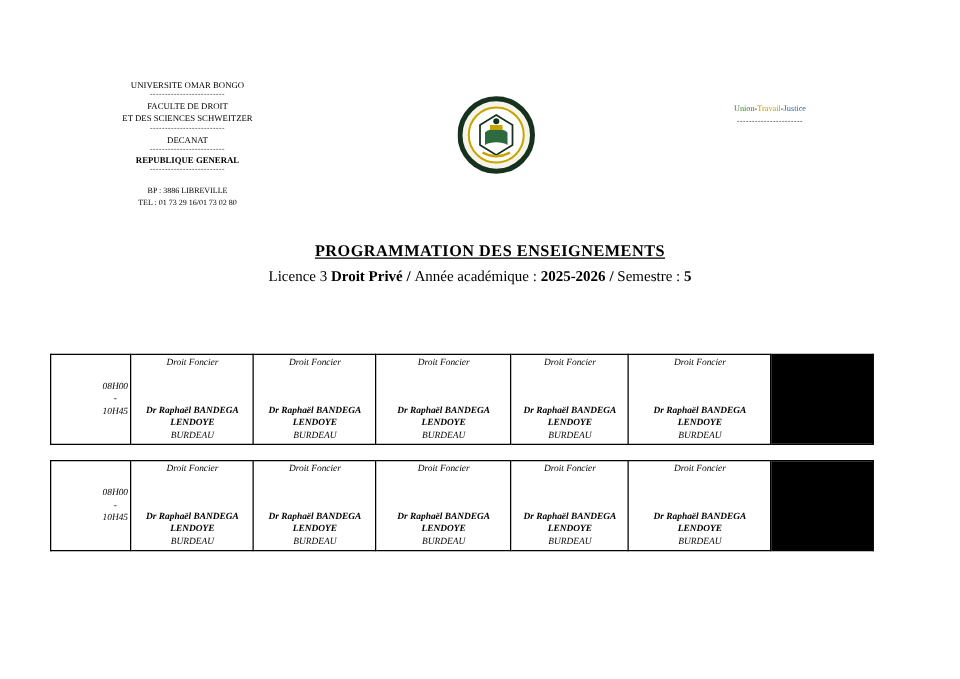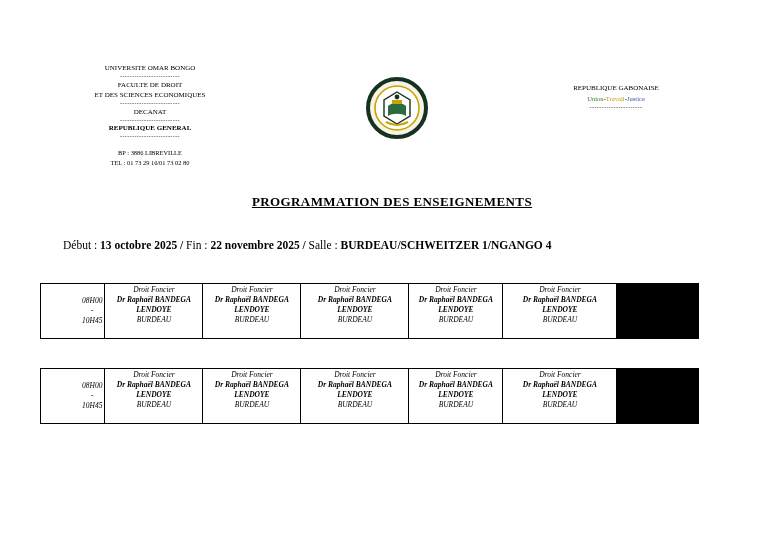--- a/index.html
+++ b/index.html
@@ -31,33 +31,33 @@
   .details { position:absolute; top:239px; left:63px; width:660px; font-size:11.5px; white-space:pre-wrap; }
 
   
   table.sched { position:absolute; left:40px; border-collapse:collapse; table-layout:fixed; font-size:7.5px; background:#fff; }
   #table-week1 { top:283px; }
   #table-week2 { top:368px; }
   .sched th, .sched td { border:1px solid #000; font-weight:normal; text-align:center; padding:1px 2px; }
   .sched th { height:13px; font-size:7px; vertical-align:middle; }
   .sched td { height:55px; vertical-align:top; line-height:1.35;font-style:italic; }
   .sched td.time { vertical-align:middle;padding-left:41px; }
-  .sched .name { font-weight:bold; }
+  .sched .name { font-weight:bold;margin-top:28px; }
   .sched td.blocked { background:#000; }
 </style>
 </head>
 <body>
 
 <div class="page">
 
   <div class="hdr-left">
     <div>UNIVERSITE OMAR BONGO</div>
     <div class="sep">-------------------------</div>
     <div>FACULTE DE DROIT</div>
-    <div>ET DES SCIENCES ECONOMIQUES</div>
+    <div>ET DES SCIENCES SCHWEITZER</div>
     <div class="sep">-------------------------</div>
     <div>DECANAT</div>
     <div class="sep">-------------------------</div>
     <div class="bold">REPUBLIQUE GENERAL</div>
     <div class="sep">-------------------------</div>
     <div class="contact">
       <div>BP : 3886 LIBREVILLE</div>
       <div>TEL : 01 73 29 16/01 73 02 80</div>
     </div>
   </div>
@@ -68,31 +68,30 @@
       <circle cx="31" cy="32" r="22" fill="#ffffff" stroke="#c8a400" stroke-width="1.6"></circle>
       <path d="M31 16 L44 24 L44 40 L31 48 L18 40 L18 24 Z" fill="#ffffff" stroke="#16321f" stroke-width="1.4"></path>
       <path d="M22 30 C26 26 36 26 40 30 L40 40 C36 37 26 37 22 40 Z" fill="#2c6b3f"></path>
       <rect x="26" y="24" width="10" height="4" fill="#c8a400"></rect>
       <circle cx="31" cy="21" r="2.4" fill="#16321f"></circle>
       <path d="M20 46 Q31 52 42 46" fill="none" stroke="#c8a400" stroke-width="2"></path>
     </svg>
   </div>
 
   <div class="hdr-right">
-    <div>REPUBLIQUE GABONAISE</div>
     <div class="motto"><span class="union">Union</span><span>-</span><span class="travail">Travail</span><span>-</span><span class="justice">Justice</span></div>
     <div class="sep">----------------------</div>
   </div>
 
   <div class="title-wrap">
     <span class="title">PROGRAMMATION DES ENSEIGNEMENTS</span>
   </div>
 
+  <div class="subtitle"><span>Licence 3 </span><span class="bold">Droit Privé</span><span class="bold"> / </span><span>Année académique : </span><span class="bold">2025-2026</span><span class="bold"> / </span><span>Semestre : </span><span class="bold">5</span></div>
 
-  <div class="details"><span>Début : </span><span class="bold">13 octobre 2025</span><span class="bold"> / </span><span>Fin : </span><span class="bold">22 novembre 2025</span><span class="bold"> / </span><span>Salle : </span><span class="bold">BURDEAU/SCHWEITZER 1/NGANGO 4</span></div>
 
   <table class="sched" id="table-week1">
     <colgroup>
       <col style="width:58px">
         <col style="width:98px">
         <col style="width:98px">
         <col style="width:108px">
         <col style="width:94px">
         <col style="width:114px">
         <col style="width:82px">

